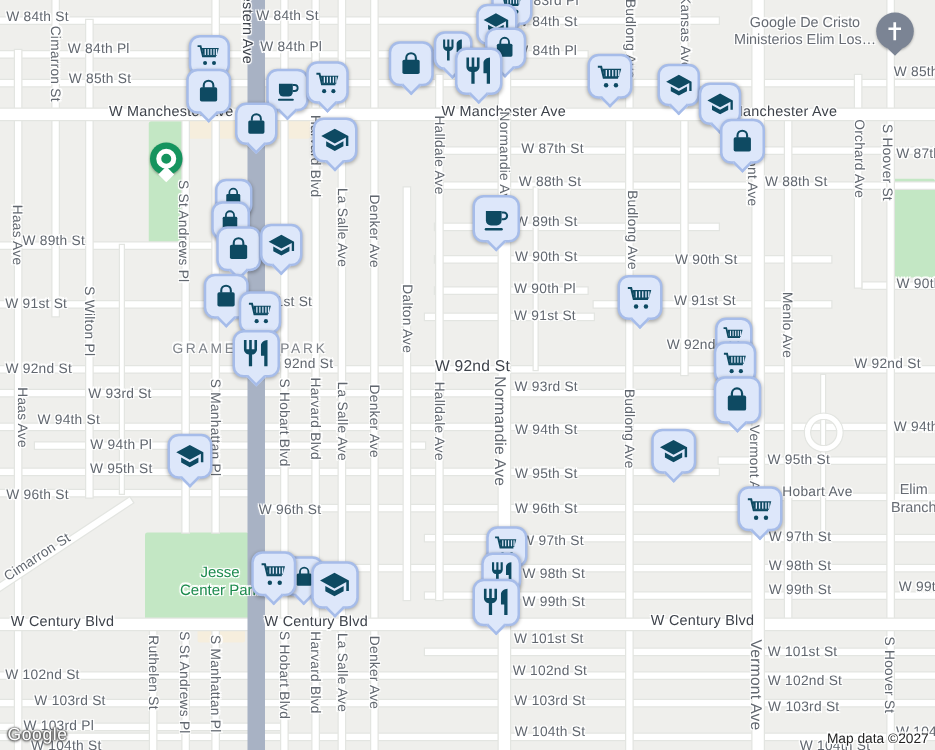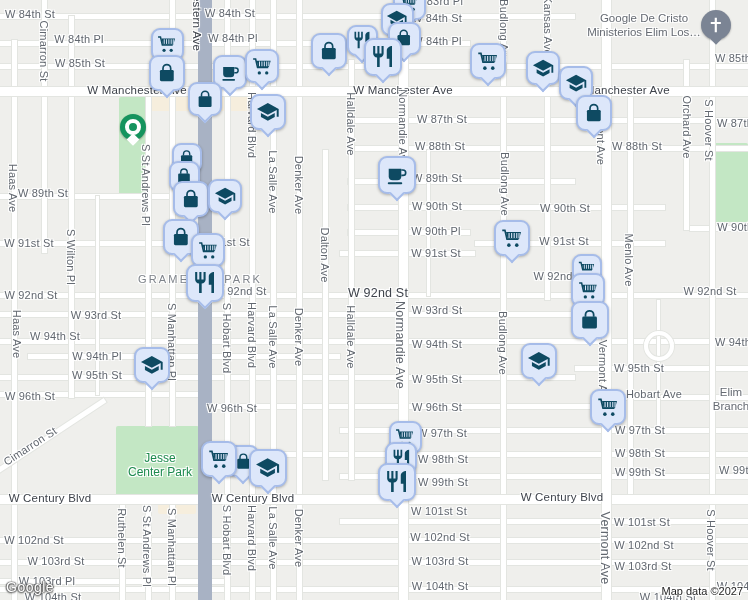--- a/index.html
+++ b/index.html
@@ -249,21 +249,21 @@
     <div class="lbl vert" style="left: 601px; top: 133px;">Vermont Ave</div>
     <div class="lbl vert" style="left: 603px; top: 372px;">Vermont Ave</div>
     <div class="lbl vert" style="left: 605px; top: 548px; font-size: 12.5px;">Vermont Ave</div>
     <div class="lbl vert" style="left: 629px; top: 260px;">Menlo Ave</div>
     <div class="lbl vert" style="left: 687px; top: 127px;">Orchard Ave</div>
     <div class="lbl vert" style="left: 709px; top: 130px;">S Hoover St</div>
     <div class="lbl vert" style="left: 711px; top: 540px;">S Hoover St</div>
     <div class="lbl vert" style="left: 122px; top: 538px;">Ruthelen St</div>
     <div class="lbl" style="left: 30px; top: 446px; transform: translate(-50%, -50%) rotate(-33deg);">Cimarron St</div>
     <div class="arealbl" style="left: 200px; top: 279px;">GRAMERCY PARK</div>
-    <div class="place park" style="left: 160px; top: 465px;">
+    <div class="place park" style="left: 176px; top: 465px;">
       <div>Jesse</div>
       <div>Center Park</div>
     </div>
     <div class="place poi" style="left: 644px; top: 26px;">
       <div>Google De Cristo</div>
       <div>Ministerios Elim Los…</div>
     </div>
     <div class="place poi" style="left: 731px; top: 400px;">
       <div>Elim</div>
       <div>Branch</div>

